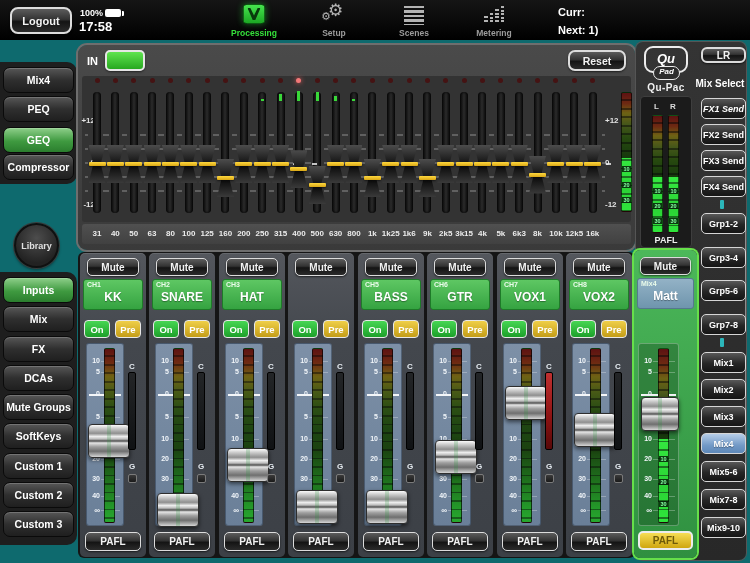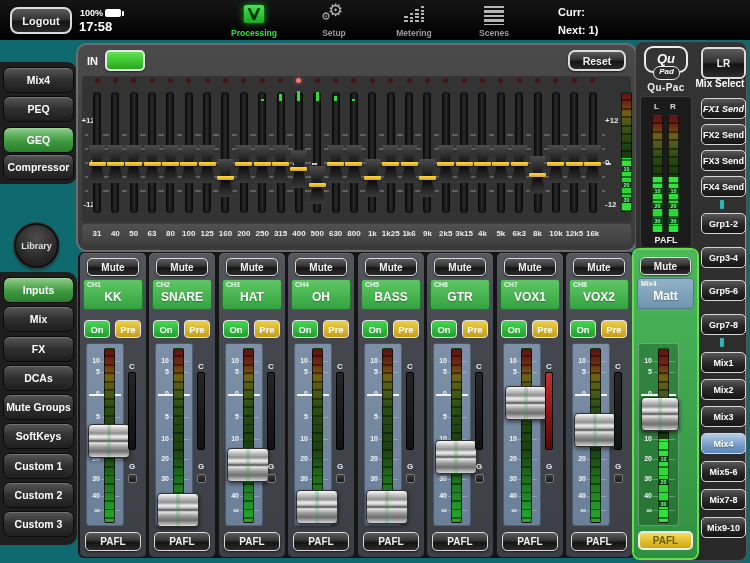--- a/index.html
+++ b/index.html
@@ -135,21 +135,21 @@
   #qulogo-pad{position:absolute;left:17px;top:24px;width:27px;height:14px;background:#2d2d2d;border:1.5px solid #ececec;
        border-radius:7px;color:#fff;font-size:8px;font-weight:bold;font-style:italic;text-align:center;line-height:10px;}
   #brand{position:absolute;left:0;top:40px;width:60px;text-align:center;font-size:10px;font-weight:bold;
        color:#f0f0f0;letter-spacing:.4px;}
   #lrmeters{position:absolute;left:4px;top:54px;width:52px;height:152px;background:#1b1b1b;border-radius:4px;border:1px solid #3e3e3e;}
   .lr-lab{position:absolute;top:5px;font-size:8px;font-weight:bold;color:#ddd;}
   #lab-l{left:13px;} #lab-r{left:29px;}
   #meter-l{left:11px;top:18px;width:11px;height:118px;}
   #meter-r{left:27px;top:18px;width:11px;height:118px;}
   #lr-pafl{position:absolute;left:0;right:0;top:138px;text-align:center;font-size:9px;font-weight:bold;color:#eee;}
-  #lr-btn{position:absolute;left:65px;top:5px;width:45px;height:32px;font-size:10px;border-radius:6px;}
+  #lr-btn{position:absolute;left:65px;top:5px;width:45px;height:16px;font-size:10px;border-radius:6px;}
   #mixsel-title{position:absolute;left:58px;top:36px;width:52px;text-align:center;font-size:10px;font-weight:bold;color:#fff;}
   .mix-btn{position:absolute;left:65px;width:45px;height:21px;border:1.5px solid #d6d6d6;border-radius:5px;
        background:linear-gradient(180deg,#585858,#262626 55%,#151515);
        color:#fff;font-weight:bold;font-size:9px;display:flex;align-items:center;justify-content:center;}
   .mix-btn.selected{background:linear-gradient(180deg,#b6cde8,#7299c6 60%,#5d88b8);text-shadow:0 1px 1px rgba(0,0,0,.35);}
   .tick-teal{position:absolute;left:84px;width:4px;height:9px;background:#2cb6ba;border-radius:1px;}
   .bracket{position:absolute;left:106px;width:4px;border:1.5px solid #8e8e8e;border-left:none;border-radius:0 5px 5px 0;}
 
   
   #matt{position:absolute;left:634px;top:250px;width:63px;height:308px;border-radius:6px;
@@ -178,31 +178,31 @@
         <div class="navlabel">Processing</div>
       </div>
       <div class="topnav-tab">
         <div class="navicon ic-setup">
             <span class="g1">⚙</span>
             <span class="g2">⚙</span>
           </div>
         <div class="navlabel">Setup</div>
       </div>
       <div class="topnav-tab">
+        <div class="navicon ic-scenes"></div>
+        <div class="navlabel">Scenes</div>
+      </div>
+      <div class="topnav-tab">
         <div class="navicon ic-metering">
           <i style="height:6px"></i>
             <i style="height:9px"></i>
             <i style="height:13px"></i>
             <i style="height:16px"></i>
         </div>
         <div class="navlabel">Metering</div>
-      </div>
-      <div class="topnav-tab">
-        <div class="navicon ic-scenes"></div>
-        <div class="navlabel">Scenes</div>
       </div>
     </div>
     <div id="curr">Curr:</div>
     <div id="next">Next: 1)</div>
   </div>
 
   <div class="side-back" id="side-back1"></div>
   <div class="side-back" id="side-back2"></div>
   <div id="library">Library</div>
 
@@ -591,24 +591,20 @@
           <div class="cap" style="top: 103.78px;"></div>
         </div>
     <div class="clabel">C</div>
     <div class="comp-bar"></div>
     <div class="glabel">G</div>
     <div class="gate-box"></div>
     <div class="btn-outline pafl">PAFL</div>
   </div>
       <div class="strip" style="left: 210px;">
     <div class="btn-outline mute">Mute</div>
-    <div class="plate">
-      <span class="chid">CH4</span>
-      <span class="chname">OH</span>
-    </div>
     <div class="onbtn">On</div>
     <div class="prebtn">Pre</div>
     <div class="zone">
           <div class="zline" style="top: 17px;"></div>
           <div class="zlabel" style="top: 13px;">10</div>
           <div class="zline" style="top: 28px;"></div>
           <div class="zlabel" style="top: 24px;">5</div>
           <div class="zline zero" style="top: 50px;"></div>
           <div class="zlabel" style="top: 46px;">0</div>
           <div class="zline" style="top: 73px;"></div>

